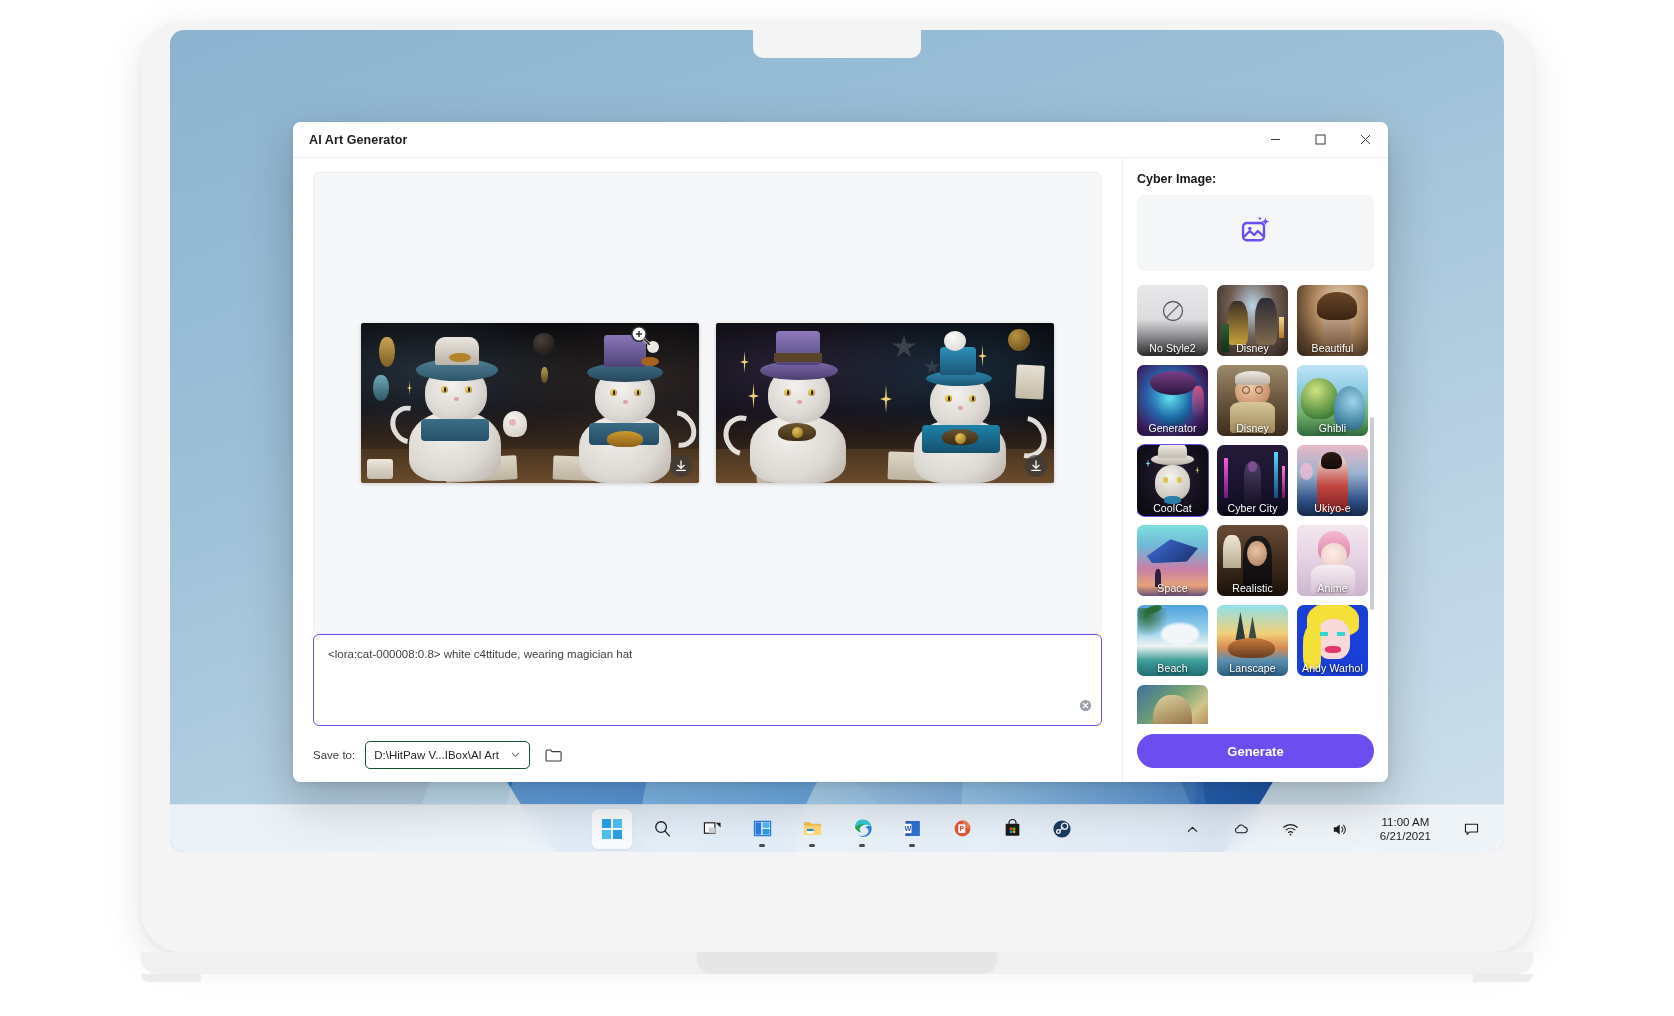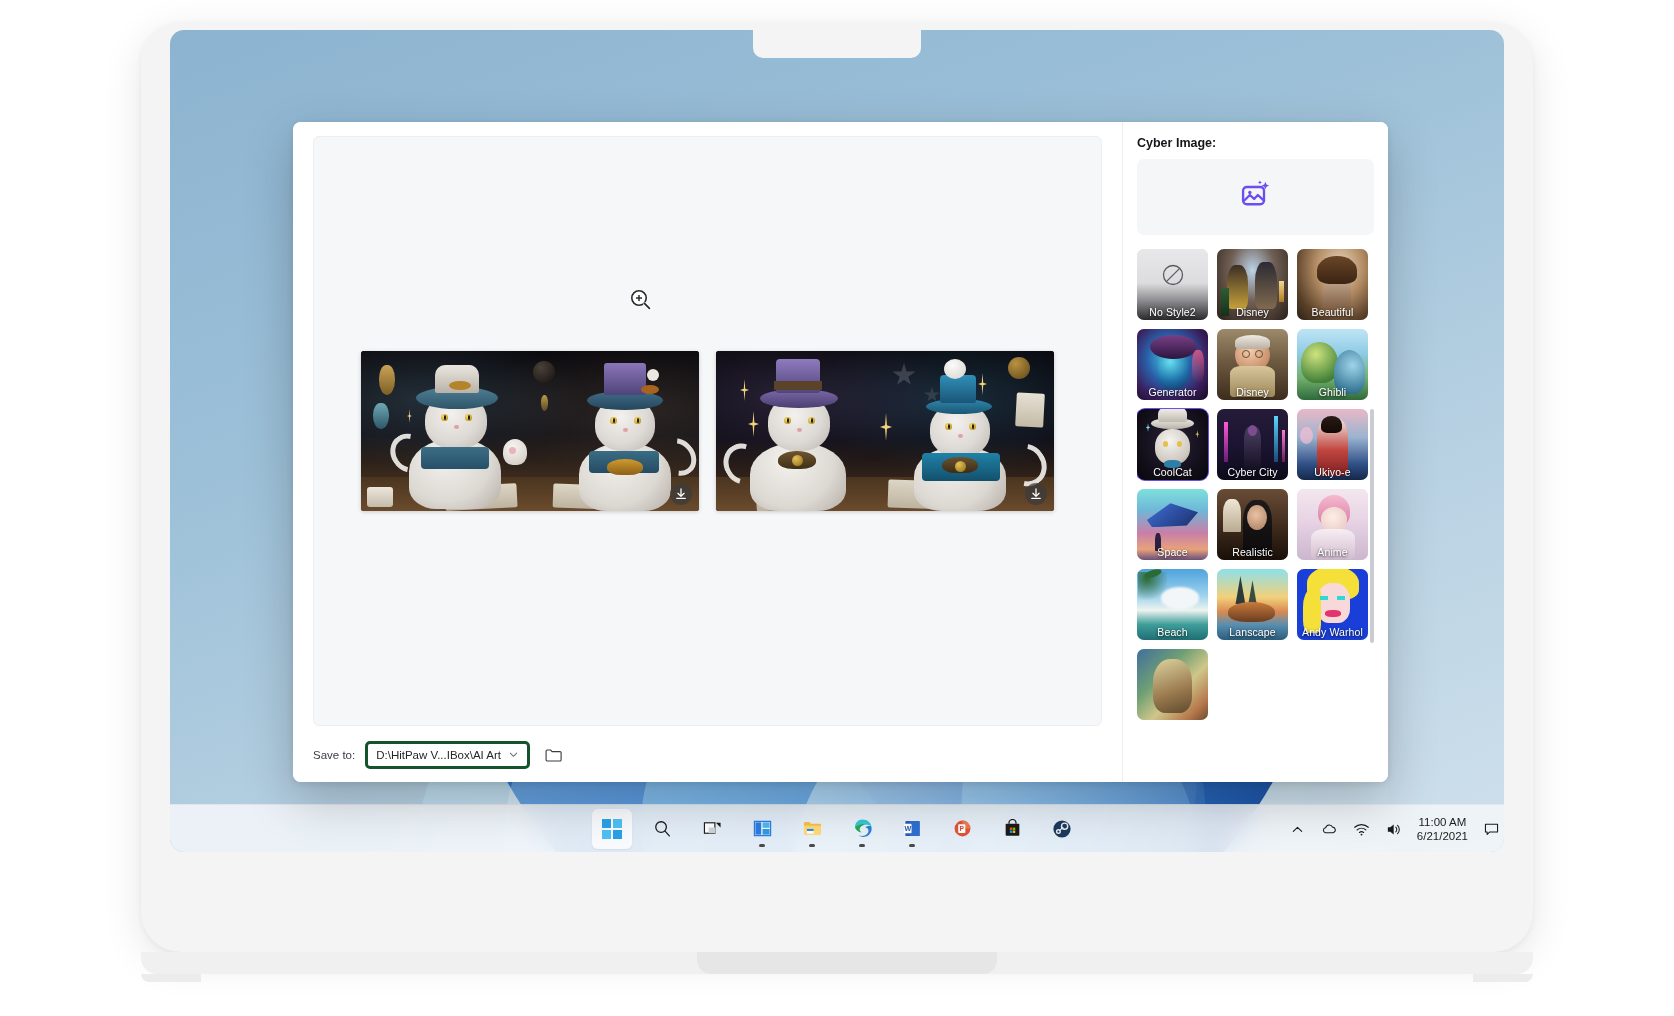--- a/index.html
+++ b/index.html
@@ -84,22 +84,22 @@
   .tb-center { display: flex; align-items: center; gap: 10px; }
   .tb-item {
     width: 40px; height: 40px; border-radius: 6px;
     display: flex; align-items: center; justify-content: center;
     position: relative; cursor: default;
   }
   .tb-item.active { background: rgba(255,255,255,0.85); box-shadow: 0 1px 2px rgba(0,0,0,0.06); }
   .tb-dot { position: absolute; bottom: 2px; left: 50%; transform: translateX(-50%);
             width: 6px; height: 3px; border-radius: 2px; background: #4a4a4a; }
   .tray {
-    position: absolute; right: 4px; top: 0; height: 48px;
-    display: flex; align-items: center; gap: 14px;
+    position: absolute; right: 24px; top: 0; height: 48px;
+    display: flex; align-items: center; gap: 31px;
     font-size: 11px; color: #1b1b1b;
   }
   .tray-ico { width: 18px; height: 18px; display: flex; align-items: center; justify-content: center; }
   .clock { text-align: center; line-height: 1.25; font-size: 11.5px; }
 
   
   .app-window {
     position: absolute; left: 123px; top: 92px;
     width: 1095px; height: 660px;
     background: #ffffff;
@@ -210,21 +210,21 @@
   }
   .clear-ico { position: absolute; right: 9px; bottom: 8px; color: #9aa0a8; }
 
   .saveto-bar {
     height: 54px; display: flex; align-items: center; gap: 10px;
     margin-top: 2px;
   }
   .saveto-label { font-size: 11.5px; color: #3b3d43; }
   .path-select {
     width: 165px; height: 28px;
-    border: 3px solid #14532d; border-radius: 5px;
+    border: 1px solid #14532d; border-radius: 5px;
     background: #fff;
     display: flex; align-items: center; padding: 0 8px;
     font-size: 11.5px; color: #25262b;
   }
   .path-text { flex: 1; white-space: nowrap; overflow: hidden; }
   .folder-btn { width: 26px; height: 26px; display:flex; align-items:center; justify-content:center; color:#3b3d43; }
 
   
   .right-pane {
     width: 265px; flex: 0 0 265px;
@@ -281,20 +281,41 @@
       <div class="wp-bloom"></div>
       <div class="wp-ribbon wp-r1"></div>
       <div class="wp-ribbon wp-r4"></div>
       <div class="wp-ribbon wp-r2"></div>
       <div class="wp-ribbon wp-r5"></div>
       <div class="wp-ribbon wp-r3"></div>
     </div>
 
     <div class="app-window">
 
+      <div class="titlebar">
+        <span class="title-text">AI Art Generator</span>
+        <div class="win-btns">
+          <div class="win-btn">
+            <svg width="11" height="11" viewBox="0 0 11 11">
+                <line x1="1" y1="5.5" x2="10" y2="5.5" stroke="currentColor" stroke-width="1"></line>
+              </svg>
+          </div>
+          <div class="win-btn">
+            <svg width="11" height="11" viewBox="0 0 11 11">
+                <rect x="1" y="1" width="9" height="9" fill="none" stroke="currentColor" stroke-width="1"></rect>
+              </svg>
+          </div>
+          <div class="win-btn close">
+            <svg width="11" height="11" viewBox="0 0 11 11">
+                <line x1="1" y1="1" x2="10" y2="10" stroke="currentColor" stroke-width="1"></line>
+                <line x1="10" y1="1" x2="1" y2="10" stroke="currentColor" stroke-width="1"></line>
+              </svg>
+          </div>
+        </div>
+      </div>
 
       <div class="app-body">
 
         <div class="left-pane">
 
           <div class="preview-area">
 
             <div class="result-img">
               <div class="scene s1">
 
@@ -407,20 +428,30 @@
                 <circle cx="9" cy="9" r="7.2" fill="#ffffff" stroke="#2b2b2b" stroke-width="1.6"></circle>
                 <line x1="14.2" y1="14.2" x2="20" y2="20" stroke="#ffffff" stroke-width="3" stroke-linecap="round"></line>
                 <line x1="14.2" y1="14.2" x2="19.4" y2="19.4" stroke="#2b2b2b" stroke-width="1.8" stroke-linecap="round"></line>
                 <line x1="6" y1="9" x2="12" y2="9" stroke="#2b2b2b" stroke-width="1.5"></line>
                 <line x1="9" y1="6" x2="9" y2="12" stroke="#2b2b2b" stroke-width="1.5"></line>
               </svg>
             </div>
           </div>
 
 
+          <div class="prompt-box">
+            <span>&lt;lora:cat-000008:0.8&gt; white c4ttitude, wearing magician hat</span>
+            <span class="clear-ico">
+              <svg width="13" height="13" viewBox="0 0 14 14">
+                <circle cx="7" cy="7" r="6" fill="#9aa0a8"></circle>
+                <line x1="4.6" y1="4.6" x2="9.4" y2="9.4" stroke="#fff" stroke-width="1.3" stroke-linecap="round"></line>
+                <line x1="9.4" y1="4.6" x2="4.6" y2="9.4" stroke="#fff" stroke-width="1.3" stroke-linecap="round"></line>
+              </svg>
+            </span>
+          </div>
 
           <div class="saveto-bar">
             <span class="saveto-label">Save to:</span>
             <div class="path-select">
               <span class="path-text">D:\HitPaw V...IBox\AI Art</span>
               <span>
                 <svg width="11" height="11" viewBox="0 0 12 12">
                     <path d="M2.5 4.5 6 8l3.5-3.5" stroke="#6b6f78" stroke-width="1.1" fill="none" stroke-linecap="round" stroke-linejoin="round"></path>
                   </svg>
               </span>
@@ -603,20 +634,23 @@
                 </div>
                 <div class="style-name"></div>
               </div>
 
             </div>
             <div class="sb-track">
               <div class="sb-thumb" style="top:30%;height:44%;"></div>
             </div>
           </div>
 
+          <div class="gen-wrap">
+            <button class="generate-btn">Generate</button>
+          </div>
         </div>
 
       </div>
     </div>
 
     <div class="taskbar">
       <div class="tb-center">
 
         <div class="tb-item active">
           <svg width="20" height="20" viewBox="0 0 20 20">

